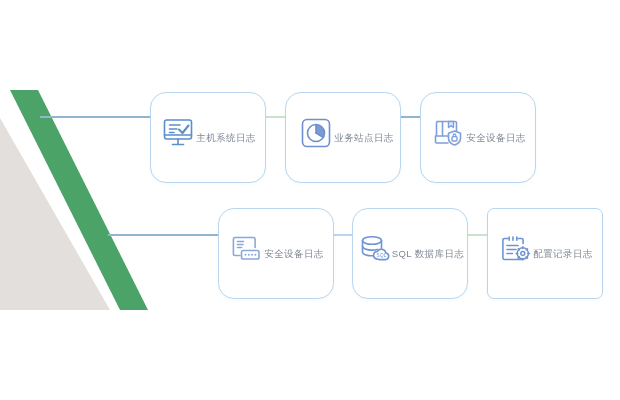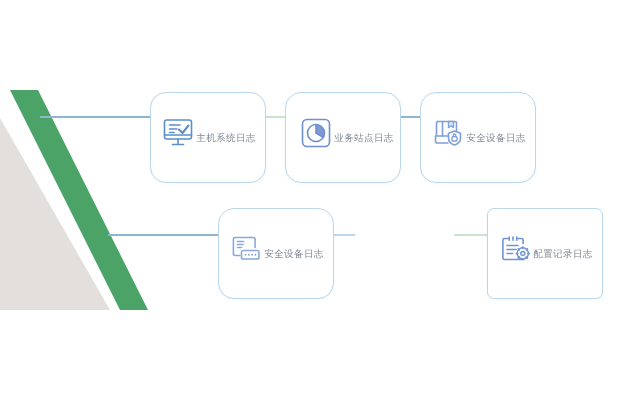--- a/index.html
+++ b/index.html
@@ -141,20 +141,33 @@
         <rect x="13.5" y="19.5" width="17.5" height="8.5" rx="1.8" fill="#ffffff"></rect>
         <circle cx="17.5" cy="23.8" r="0.95" fill="#89a9dd" stroke="none"></circle>
         <circle cx="20.8" cy="23.8" r="0.95" fill="#89a9dd" stroke="none"></circle>
         <circle cx="24.1" cy="23.8" r="0.95" fill="#89a9dd" stroke="none"></circle>
         <circle cx="27.4" cy="23.8" r="0.95" fill="#89a9dd" stroke="none"></circle>
       </svg>
     </div>
     <div class="card-label">安全设备日志</div>
   </div>
 
+  <div class="card" style="left:352px; top:208px;">
+    <div class="card-icon">
+      <svg viewBox="0 0 36 36" width="36" height="36" fill="none" stroke="#6f93d4" stroke-width="1.6" stroke-linecap="round" stroke-linejoin="round">
+        <ellipse cx="16" cy="9.5" rx="9.5" ry="3.8"></ellipse>
+        <path d="M6.5 9.5 v11.5 c0 2.1 4.25 3.8 9.5 3.8 c1.1 0 2.2 -0.08 3.2 -0.22"></path>
+        <path d="M25.5 9.5 v7.6"></path>
+        <path d="M6.5 15.3 c0 2.1 4.25 3.8 9.5 3.8 c2.0 0 3.9 -0.25 5.4 -0.68"></path>
+        <path d="M23.2 28.6 h6.3 a3.3 3.3 0 0 0 0.4 -6.55 a4.6 4.6 0 0 0 -8.6 -1.5 a3.7 3.7 0 0 0 -0.6 7.35 z" fill="#ffffff"></path>
+        <text x="25.6" y="26.2" font-family="'Liberation Sans', sans-serif" font-size="4.6" fill="#6f93d4" stroke="none" text-anchor="middle" letter-spacing="0.3">SQL</text>
+      </svg>
+    </div>
+    <div class="card-label">SQL 数据库日志</div>
+  </div>
 
   <div class="card" style="left:487px; top:208px;border-radius:7px;">
     <div class="card-icon">
       <svg viewBox="0 0 36 36" width="36" height="36" fill="none" stroke="#6f93d4" stroke-width="1.6" stroke-linecap="round" stroke-linejoin="round">
         <path d="M11 7.5 h-3.5 a1.6 1.6 0 0 0 -1.6 1.6 v17.8 a1.6 1.6 0 0 0 1.6 1.6 h17 a1.6 1.6 0 0 0 1.6 -1.6 v-4.3"></path>
         <path d="M21 7.5 h3.5 a1.6 1.6 0 0 1 1.6 1.6 v3.4"></path>
         <line x1="12.2" y1="6" x2="12.2" y2="9.2"></line>
         <line x1="16" y1="6" x2="16" y2="9.2"></line>
         <line x1="19.8" y1="6" x2="19.8" y2="9.2"></line>
         <line x1="10" y1="14.5" x2="21" y2="14.5"></line>

